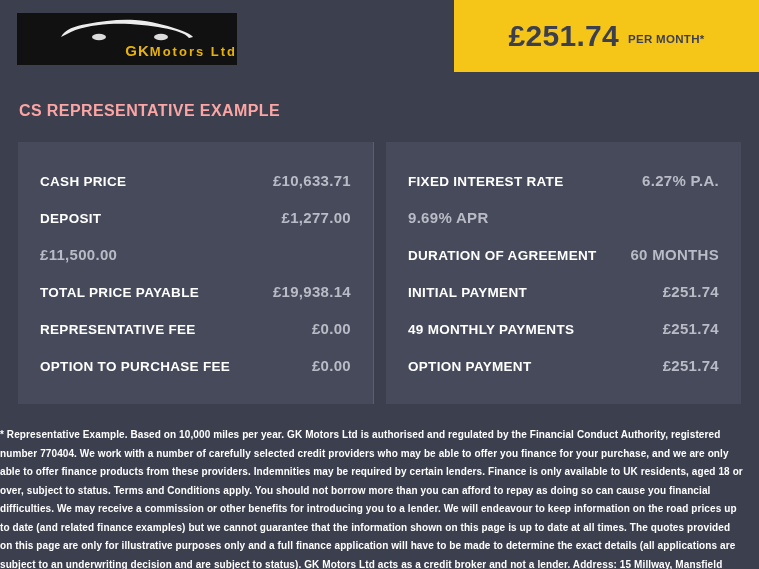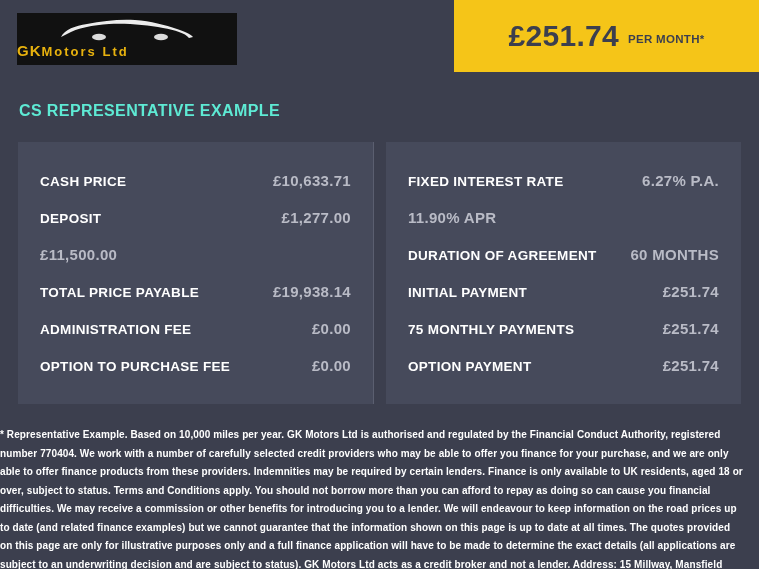--- a/index.html
+++ b/index.html
@@ -40,21 +40,21 @@
     left: 50%;
     transform: translateX(-50%);
     width: 140px;
     height: 26px;
   }
   .logo-text {
     position: absolute;
     bottom: 6px;
     left: 0;
     right: 0;
-    text-align: left;
+    text-align: right;
     color: #e8b20e;
     font-size: 15px;
     font-weight: bold;
     letter-spacing: 1px;
     white-space: nowrap;
   }
   .logo-text .gk { color: #e8b20e; }
   .logo-text .motors { font-size: 13px; letter-spacing: 2px; }
 
   .price-banner {
@@ -76,21 +76,21 @@
     color: #3c3f4e;
     font-size: 11.5px;
     font-weight: bold;
     letter-spacing: 0.3px;
     padding-top: 6px;
     text-align: right;
   }
 
   
   .section-title {
-    color: #5eead4;
+    color: #fca5a5;
     font-size: 16px;
     font-weight: bold;
     letter-spacing: 0.4px;
     margin: 30px 16px 0 19px;
   }
 
   
   .panels {
     display: flex;
     margin: 22px 18px 0 18px;
@@ -169,47 +169,47 @@
         <span class="row-value">£1,277.00</span>
       </div>
       <div class="row">
         <span class="row-value">£11,500.00</span>
       </div>
       <div class="row">
         <span class="row-label">TOTAL PRICE PAYABLE</span>
         <span class="row-value">£19,938.14</span>
       </div>
       <div class="row">
-        <span class="row-label">ADMINISTRATION FEE</span>
+        <span class="row-label">REPRESENTATIVE FEE</span>
         <span class="row-value">£0.00</span>
       </div>
       <div class="row">
         <span class="row-label">OPTION TO PURCHASE FEE</span>
         <span class="row-value">£0.00</span>
       </div>
     </div>
 
     <div class="panel right">
       <div class="row">
         <span class="row-label">FIXED INTEREST RATE</span>
         <span class="row-value">6.27% P.A.</span>
       </div>
       <div class="row">
-        <span class="row-value">11.90% APR</span>
+        <span class="row-value">9.69% APR</span>
       </div>
       <div class="row">
         <span class="row-label">DURATION OF AGREEMENT</span>
         <span class="row-value">60 MONTHS</span>
       </div>
       <div class="row">
         <span class="row-label">INITIAL PAYMENT</span>
         <span class="row-value">£251.74</span>
       </div>
       <div class="row">
-        <span class="row-label">75 MONTHLY PAYMENTS</span>
+        <span class="row-label">49 MONTHLY PAYMENTS</span>
         <span class="row-value">£251.74</span>
       </div>
       <div class="row">
         <span class="row-label">OPTION PAYMENT</span>
         <span class="row-value">£251.74</span>
       </div>
     </div>
 
   </div>
 

